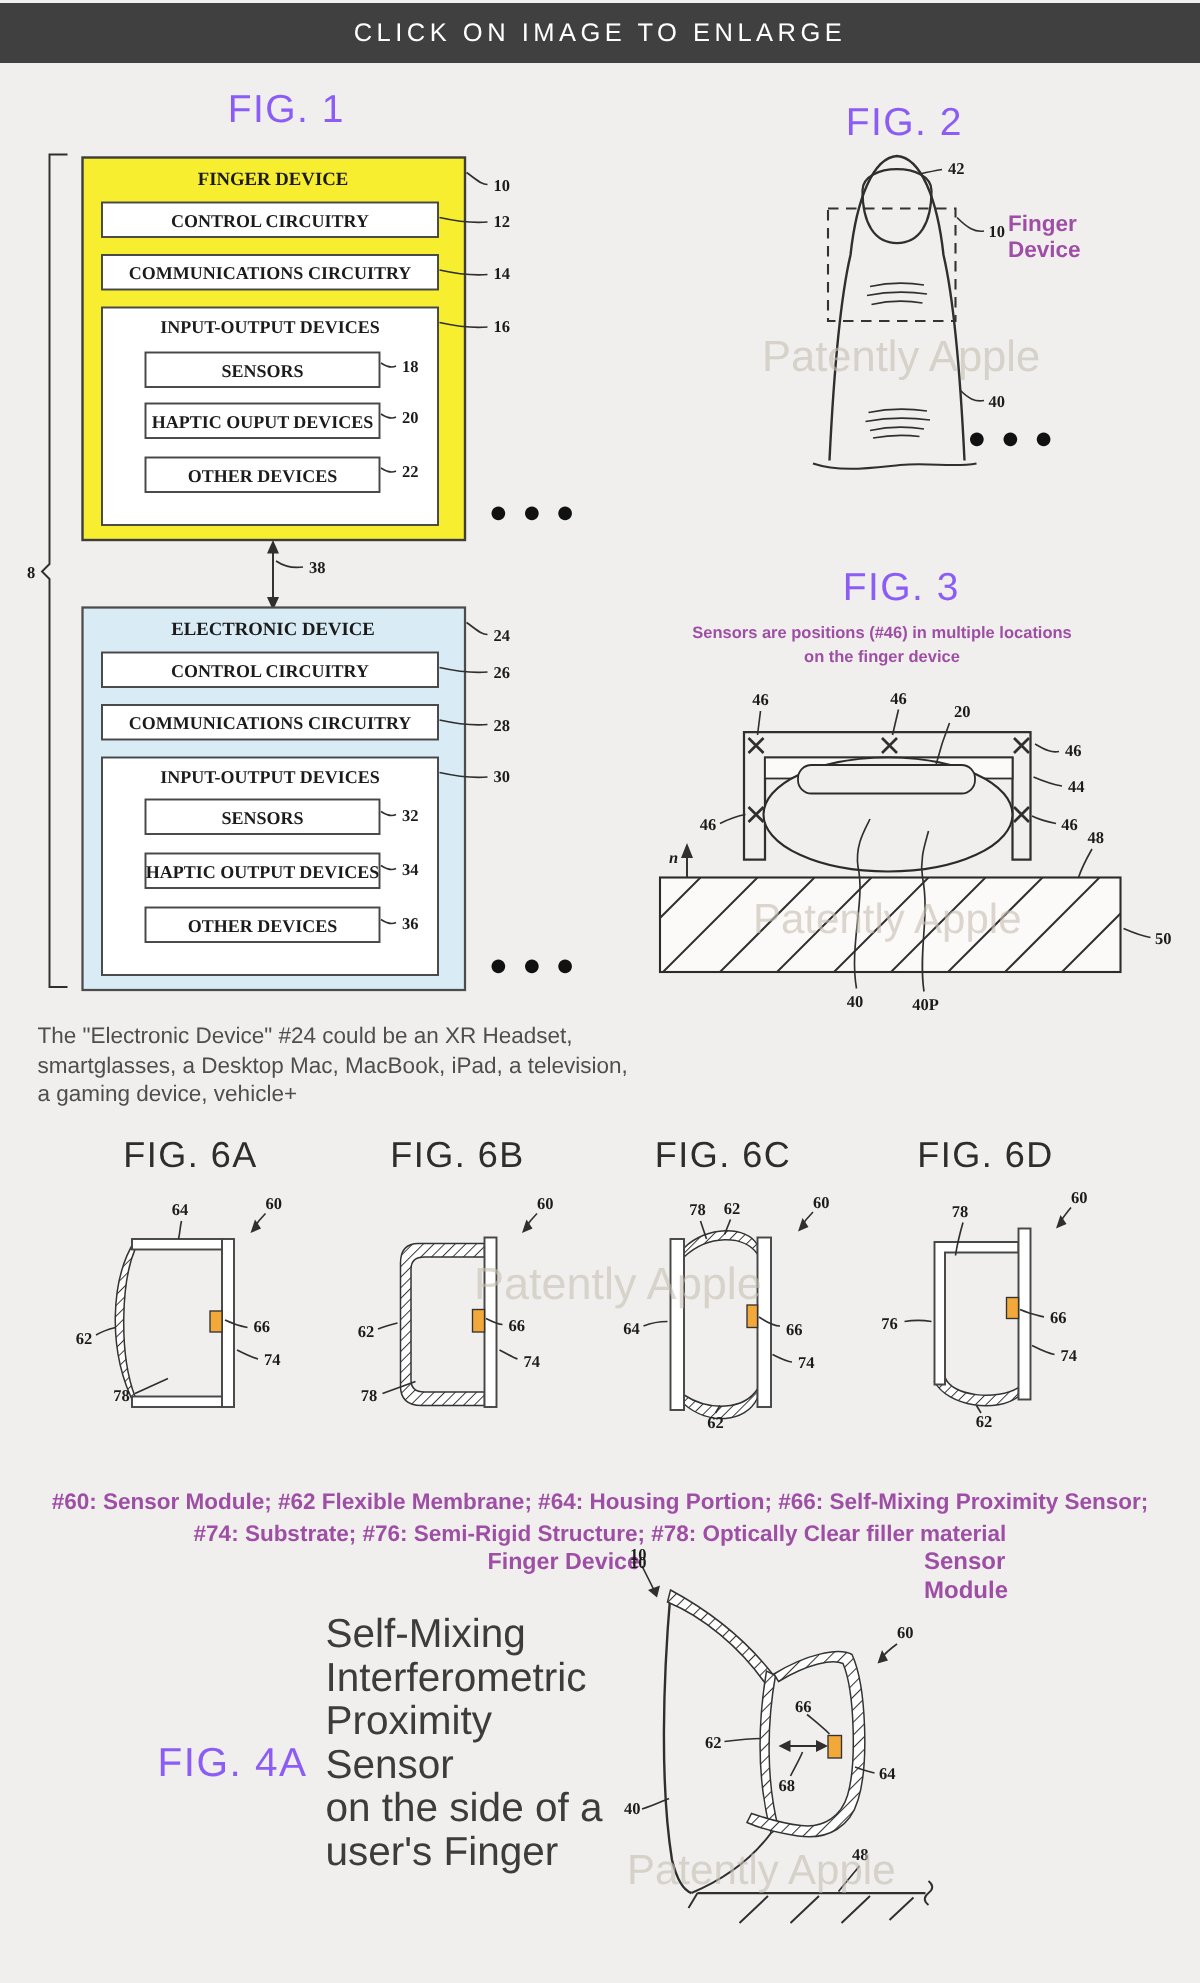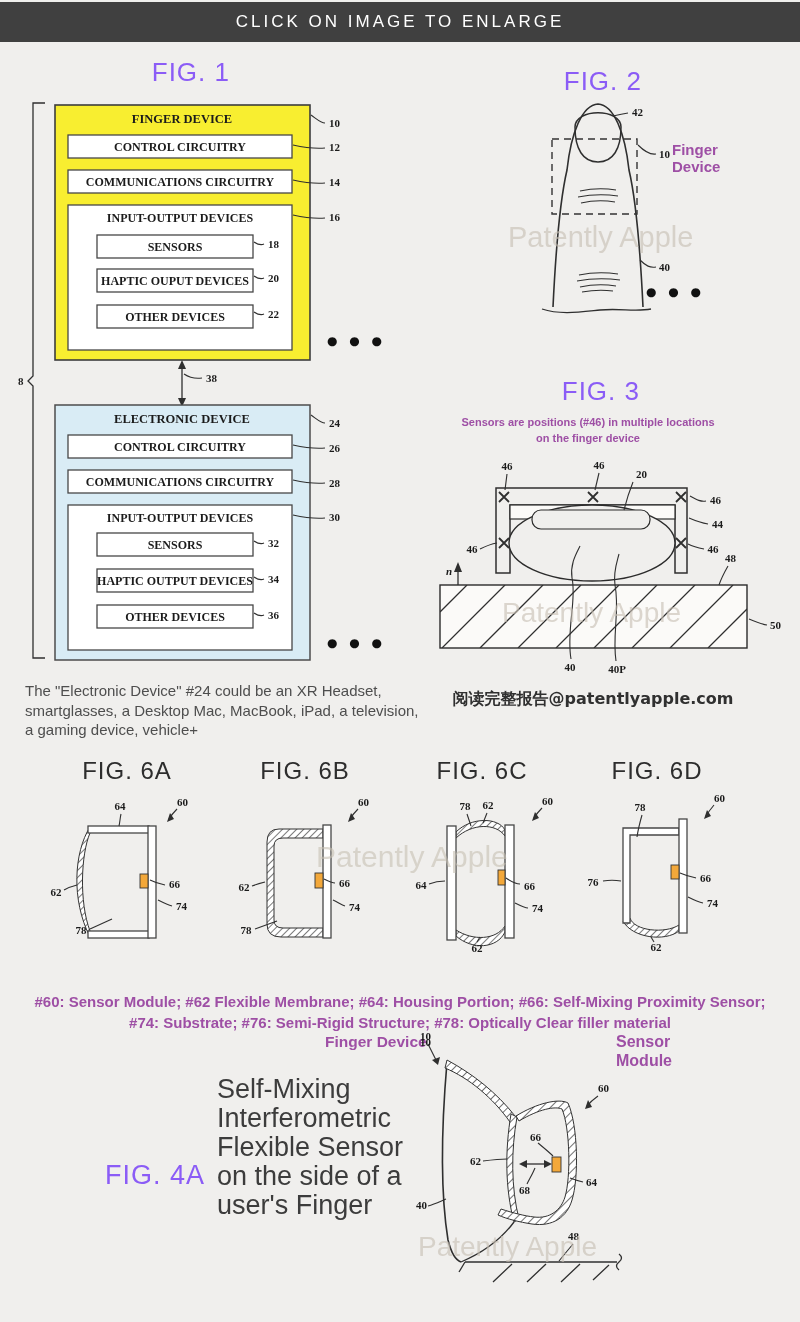--- a/index.html
+++ b/index.html
@@ -204,21 +204,20 @@
     <path class="ln" d="M38,135 L38,120"></path>
     <polygon class="ah" points="34,122 42,122 38,112"></polygon>
     <text class="refn" x="26" y="125">n</text>
 
     <path class="ld" d="M151,209 C146,180 157,150 152,128 C150,114 156,104 160,96"></path>
     <text class="ref" x="150" y="221" text-anchor="middle">40</text>
     <path class="ld" d="M196,211 C192,185 200,160 195,135 C193,122 197,112 199,104"></path>
     <text class="ref" x="197" y="223" text-anchor="middle">40P</text>
     <text class="wm" x="82" y="172" font-size="28">Patently Apple</text>
   </svg>
-  <div class="abs cjk" style="left:433px;top:689px;width:320px;">阅读完整报告@patentlyapple.com</div>
 
   <div class="abs note" style="left:25px;top:681px;width:400px;">The "Electronic Device" #24 could be an XR Headset, smartglasses, a Desktop Mac, MacBook, iPad, a television, a gaming device, vehicle+</div>
 
   <div class="abs figtitle6" style="left:77px;top:757px;width:100px;">FIG. 6A</div>
   <div class="abs figtitle6" style="left:255px;top:757px;width:100px;">FIG. 6B</div>
   <div class="abs figtitle6" style="left:432px;top:757px;width:100px;">FIG. 6C</div>
   <div class="abs figtitle6" style="left:607px;top:757px;width:100px;">FIG. 6D</div>
   <div class="abs wm-div" style="left:316px;top:840px;">Patently Apple</div>
 
   <svg style="left:30px;top:790px;" width="170" height="175" viewBox="0 0 170 175">
@@ -379,17 +378,17 @@
       <polygon class="ah" points="170,79 177,77 173,70"></polygon>
     <text class="ref" x="183" y="62">60</text>
     <text class="wm" x="3" y="226" font-size="28">Patently Apple</text>
   </svg>
   <span class="abs" style="left:420px;top:1036px;font-family:'Liberation Serif',serif;font-weight:bold;font-size:11px;color:#1b1b1b;">10</span>
   <div class="abs purple sm-label" style="left:616px;top:1032px;">Sensor
 Module</div>
   <div class="abs figtitle" style="left:95px;top:1160px;width:110px;font-size:27px;">FIG. 4A</div>
   <div class="abs heading" style="left:217px;top:1075px;width:200px;">Self-Mixing
 Interferometric
-Flexible Sensor
+Proximity Sensor
 on the side of a
 user's Finger</div>
 
 </div>
 
 </body></html>

